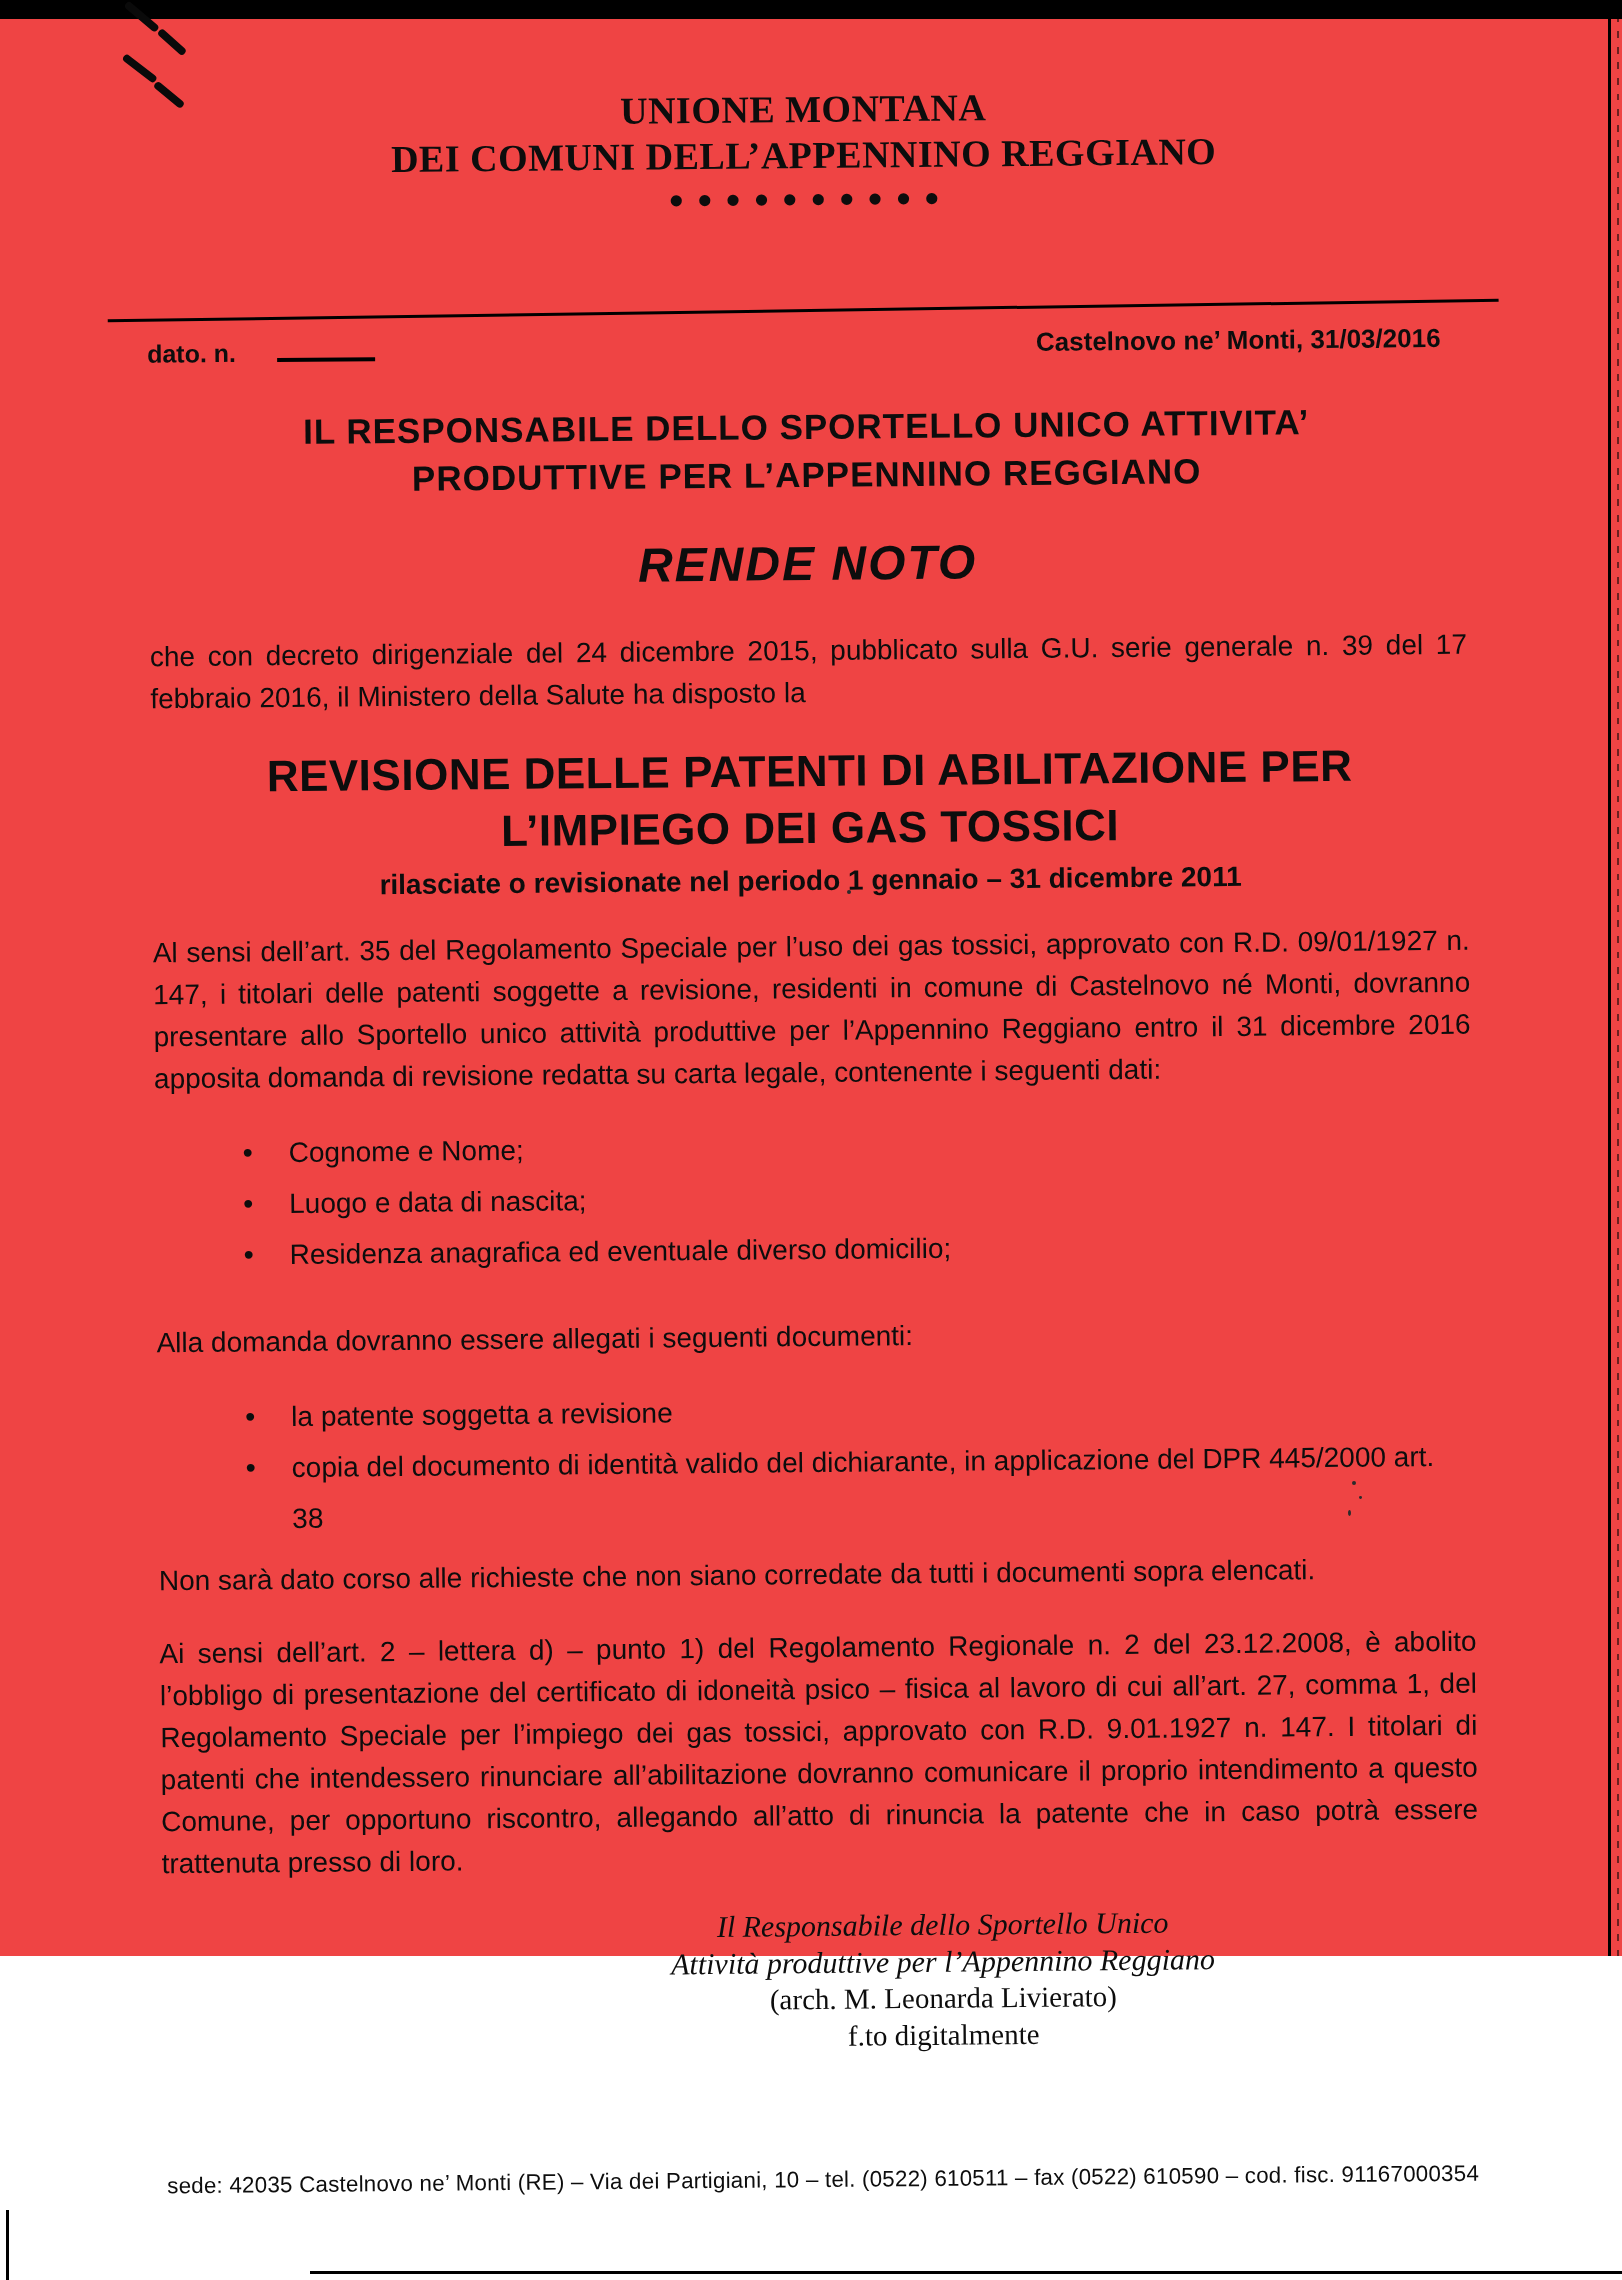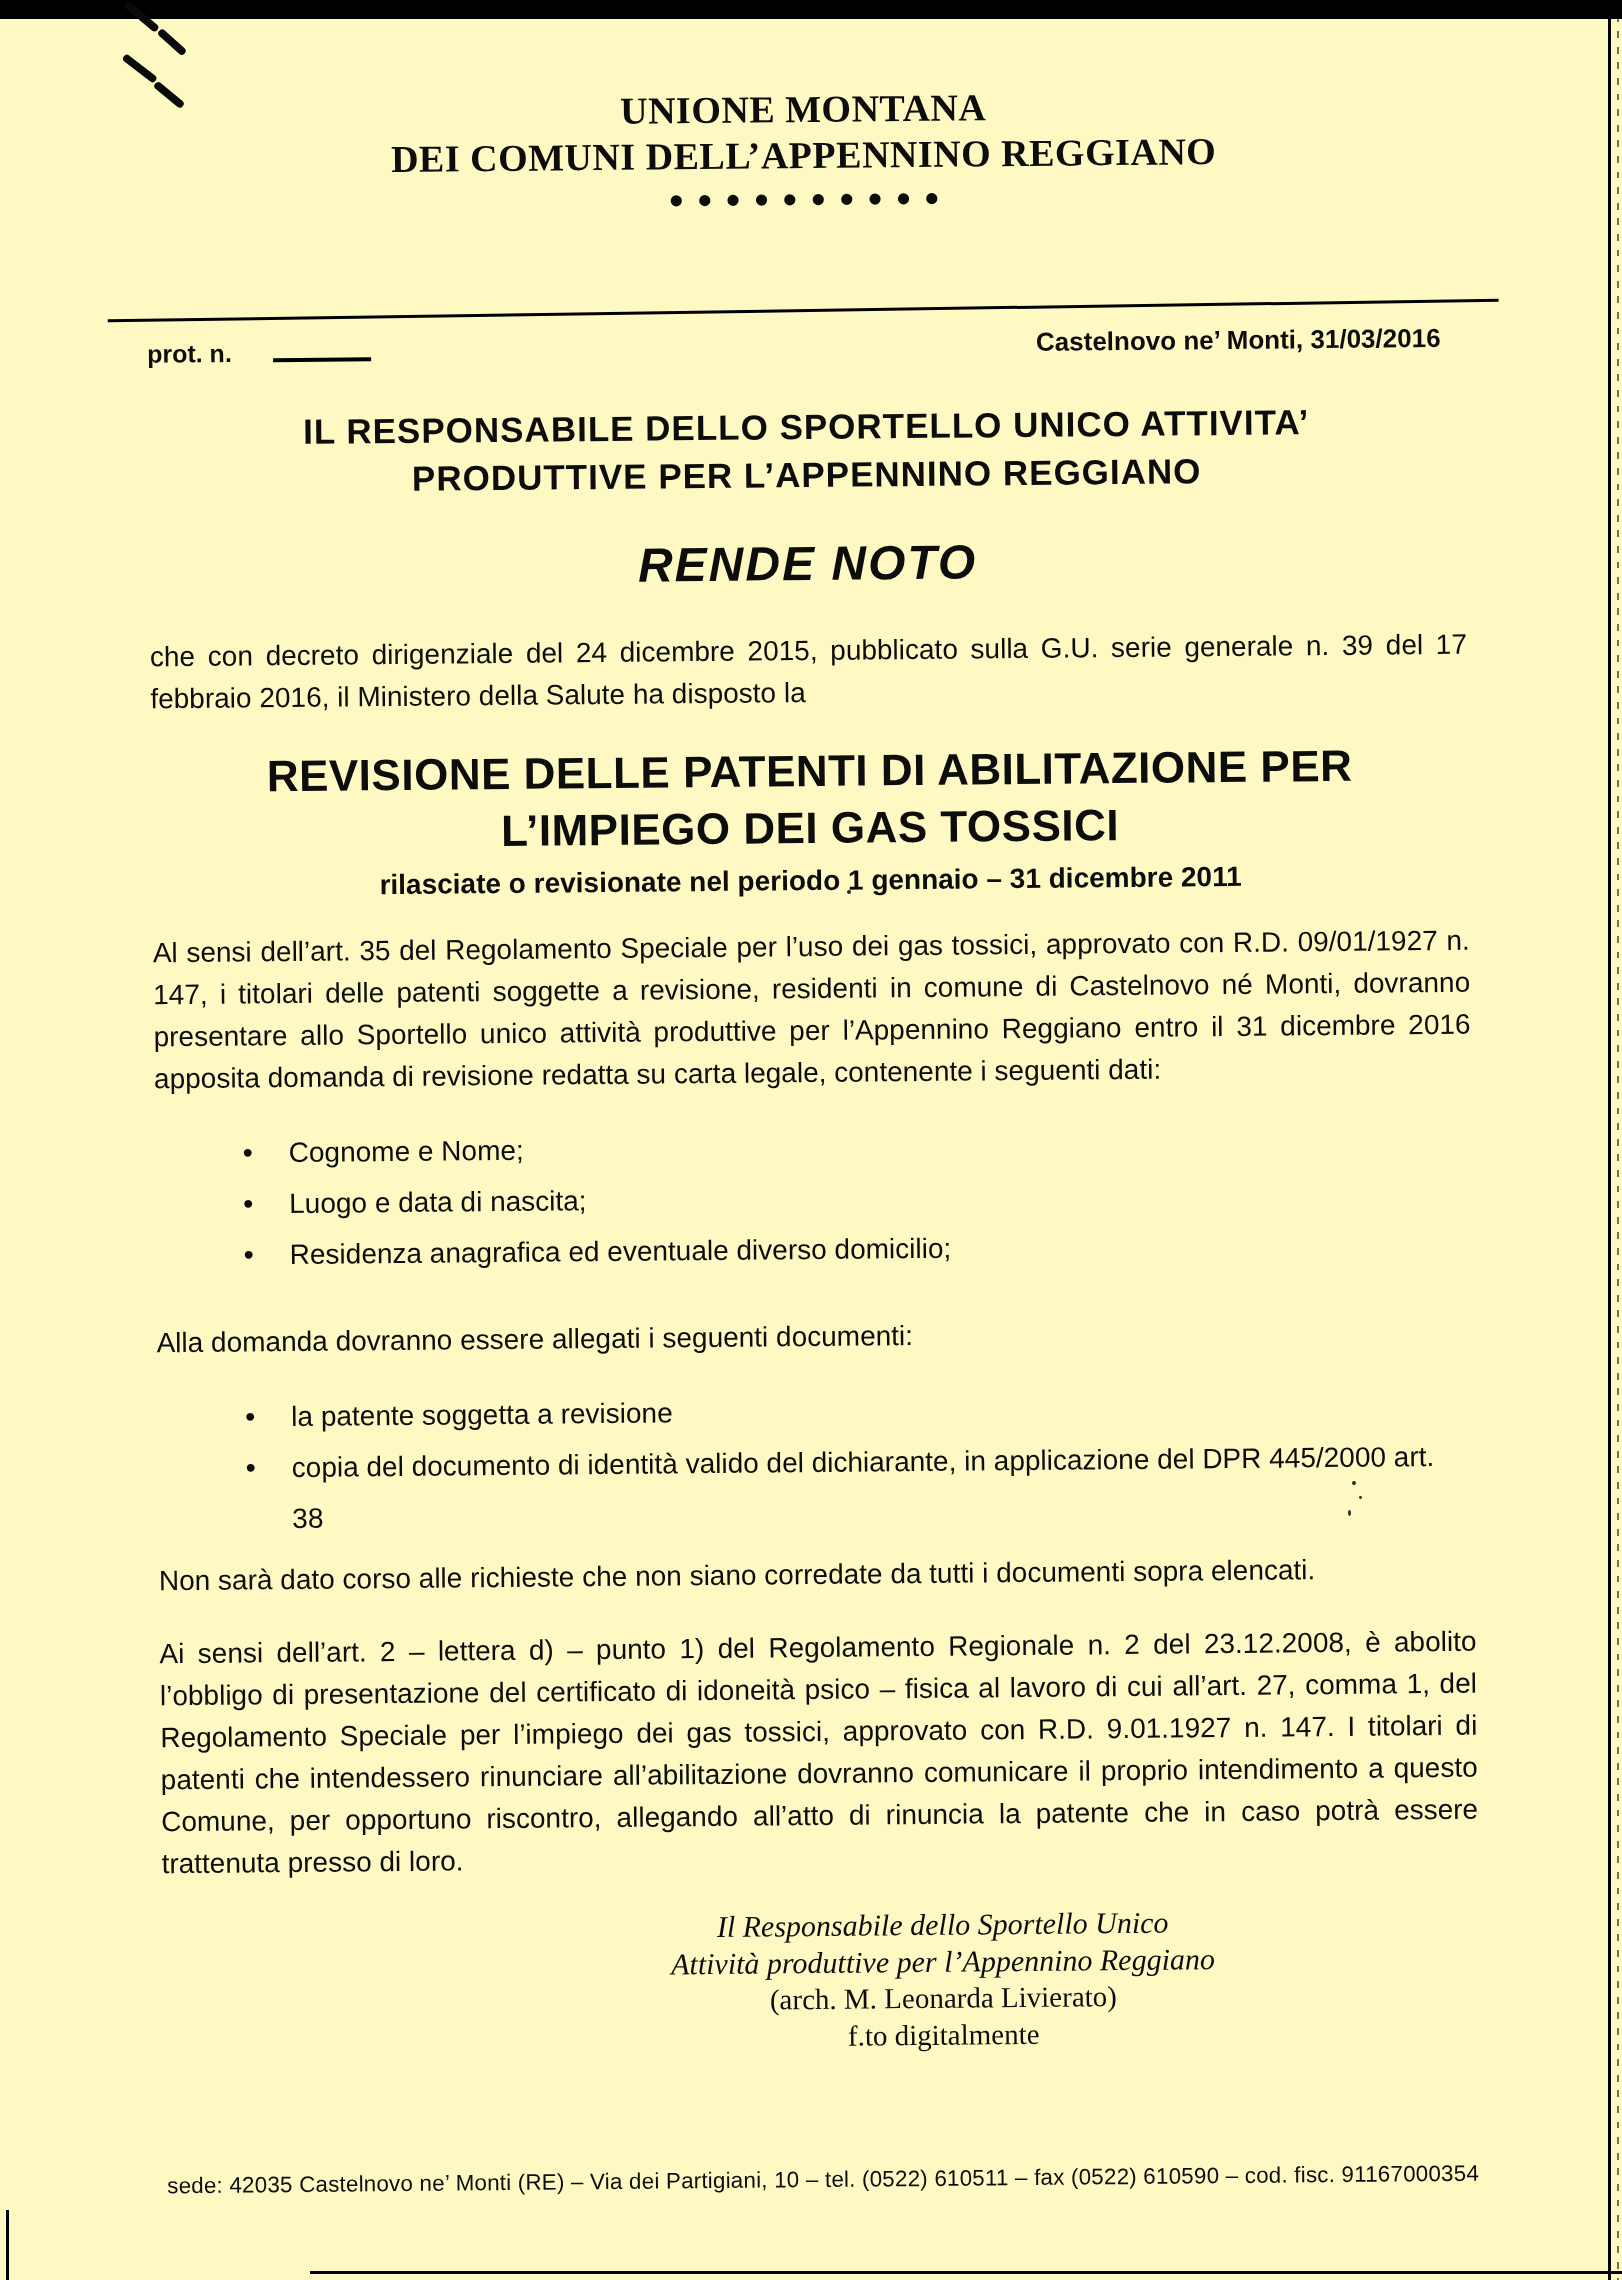--- a/index.html
+++ b/index.html
@@ -1,17 +1,17 @@
 <!DOCTYPE html>
 <html><head>
 <meta charset="utf-8">
 <style>
   html,body{margin:0;padding:0;background:#ffffff;}
   body{width:1623px;height:2280px;overflow:hidden;}
-  .page{position:relative;width:1623px;height:2280px;background:#fef9c3;color:#0d0d0d;
+  .page{position:relative;width:1623px;height:1956px;background:#ef4444;color:#0d0d0d;
         font-family:"Liberation Sans",sans-serif;text-decoration:underline;}
   
   .top-bar{position:absolute;top:0;left:0;right:0;height:18.5px;background:#000;}
   .right-line{position:absolute;top:0;bottom:0;left:1608px;width:2.9px;background:#000;}
   .right-dashes{position:absolute;top:0;bottom:0;left:1617px;width:2px;opacity:.55;
         background:repeating-linear-gradient(to bottom,#000 0 6.8px,transparent 6.8px 15.6px);}
   .bottom-line{position:absolute;left:310px;right:0;top:2271px;height:2.9px;background:#000;}
   .left-mark{position:absolute;left:5.9px;top:2210px;height:70px;width:2.9px;background:#000;}
   .pen-marks{position:absolute;top:0;left:0;}
   .speck{position:absolute;background:#2b2b2b;border-radius:50%;}
@@ -80,21 +80,21 @@
     <div class="org">
       <div>UNIONE MONTANA</div>
       <div>DEI COMUNI DELL’APPENNINO REGGIANO</div>
     </div>
     <div class="dots">●●●●●●●●●●</div>
 
     <div class="rule"></div>
 
     <div class="prot-row">
       <div>
-        <span>prot. n.</span><span class="blank-line"></span>
+        <span>dato. n.</span><span class="blank-line"></span>
       </div>
       <div class="prot-date">Castelnovo ne’ Monti, 31/03/2016</div>
     </div>
 
     <div class="issuer">
       <div>IL RESPONSABILE DELLO SPORTELLO UNICO ATTIVITA’</div>
       <div>PRODUTTIVE PER L’APPENNINO REGGIANO</div>
     </div>
 
     <div class="announce">RENDE NOTO</div>

